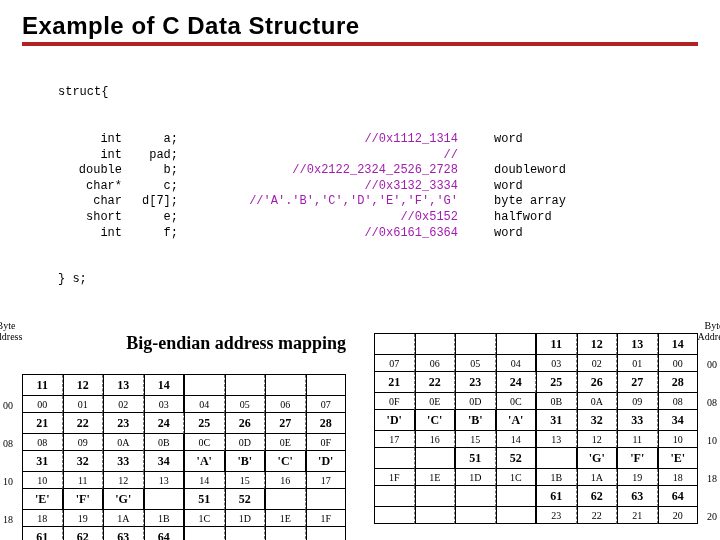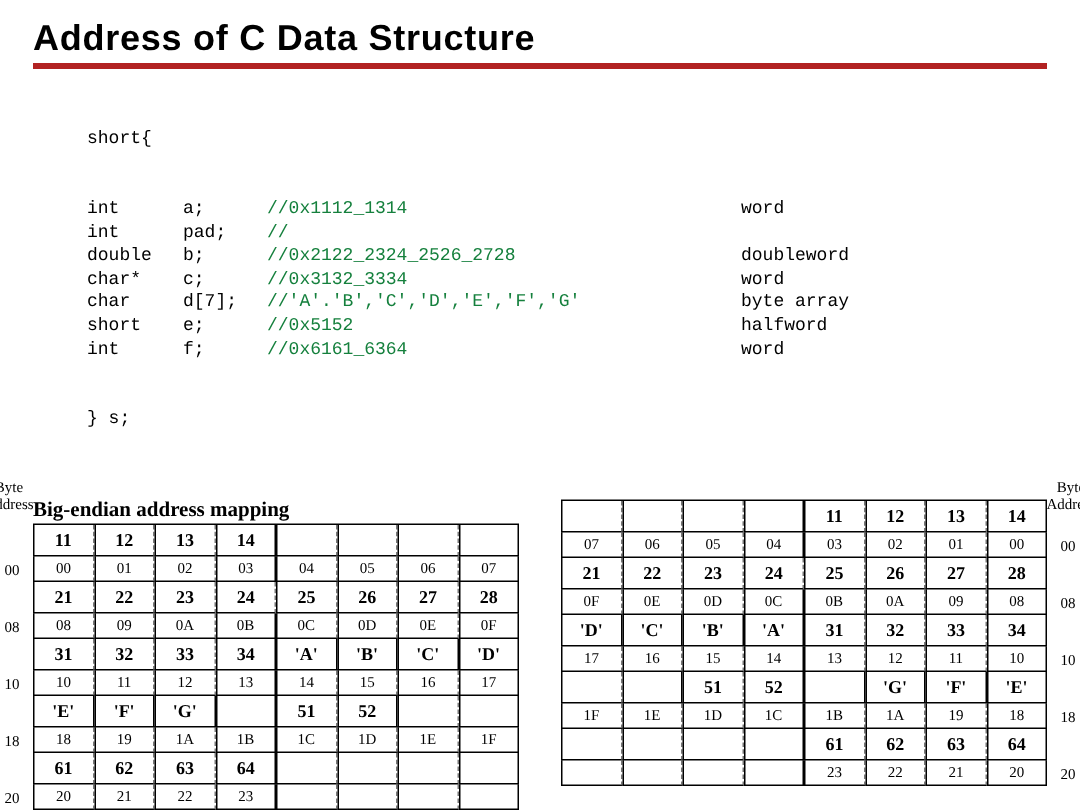--- a/index.html
+++ b/index.html
@@ -25,39 +25,39 @@
     background: #b22222;
     margin: 2px 0 8px 0;
   }
   .code {
     font-family: "Courier New", monospace;
     font-size: 12px;
     line-height: 1.3;
     padding-left: 36px;
     white-space: pre;
   }
-  .decl-row { display: flex; }
+  .decl-row { display: flex; text-align: right; }
   .kw { width: 64px; display: inline-block; }
   .fld { width: 56px; display: inline-block; }
-  .cmt { color: #15803d; width: 280px; display: inline-block; }
+  .cmt { color: #a21caf; width: 280px; display: inline-block; }
   .ann { display: inline-block; margin-left: 36px; }
 
   .maps {
     display: flex;
     justify-content: space-between;
     margin-top: 14px;
     gap: 28px;
   }
   .map-block { flex: 1; position: relative; }
   .map-title {
     font-family: "Times New Roman", serif;
     font-weight: bold;
-    font-size: 14px;
-    text-align: left;
-    margin-bottom: 0;
+    font-size: 18px;
+    text-align: right;
+    margin-bottom: 20px;
   }
   .addr-lbl {
     font-family: "Times New Roman", serif;
     font-size: 10px;
     line-height: 1.05;
     position: absolute;
     top: -12px;
     text-align: center;
     width: 36px;
   }
@@ -91,25 +91,25 @@
   .cell:last-child { border-right: 1px solid #000; }
   .cell.dash-r { border-right: 1px dashed #777; }
   .cell.solid-r { border-right: 1px solid #000; }
   .val-row .cell { font-weight: bold; font-size: 12px; }
   .addr-row .cell { font-size: 10px; }
 </style>
 </head>
 <body>
 
 <div class="slide">
-  <div class="title">Address of C Data Structure</div>
+  <div class="title">Example of C Data Structure</div>
   <div class="rule"></div>
 
   <div class="code">
-    <div>short{</div>
+    <div>struct{</div>
     <div id="decl-lines"><div class="decl-row">    <span class="kw">int</span><span class="fld">a;</span><span class="cmt">//0x1112_1314</span><span class="ann">word</span></div><div class="decl-row">    <span class="kw">int</span><span class="fld">pad;</span><span class="cmt">//</span><span class="ann"></span></div><div class="decl-row">    <span class="kw">double</span><span class="fld">b;</span><span class="cmt">//0x2122_2324_2526_2728</span><span class="ann">doubleword</span></div><div class="decl-row">    <span class="kw">char*</span><span class="fld">c;</span><span class="cmt">//0x3132_3334</span><span class="ann">word</span></div><div class="decl-row">    <span class="kw">char</span><span class="fld">d[7];</span><span class="cmt">//'A'.'B','C','D','E','F','G'</span><span class="ann">byte array</span></div><div class="decl-row">    <span class="kw">short</span><span class="fld">e;</span><span class="cmt">//0x5152</span><span class="ann">halfword</span></div><div class="decl-row">    <span class="kw">int</span><span class="fld">f;</span><span class="cmt">//0x6161_6364</span><span class="ann">word</span></div></div>
     <div>} s;</div>
   </div>
 
   <div class="maps">
     <div class="map-block">
       <div class="addr-lbl left">Byte
 Address</div>
       <div class="map-title">Big-endian address mapping</div>
       <div class="grid" id="big-grid">

